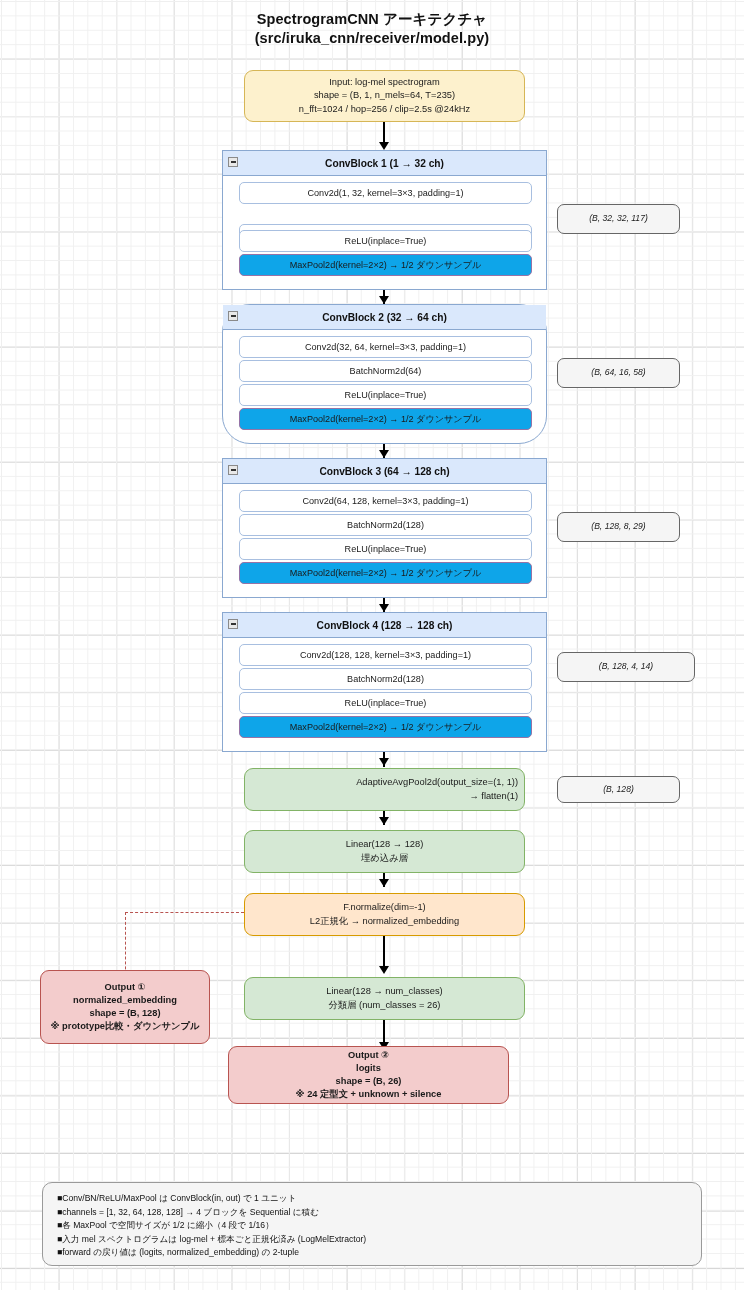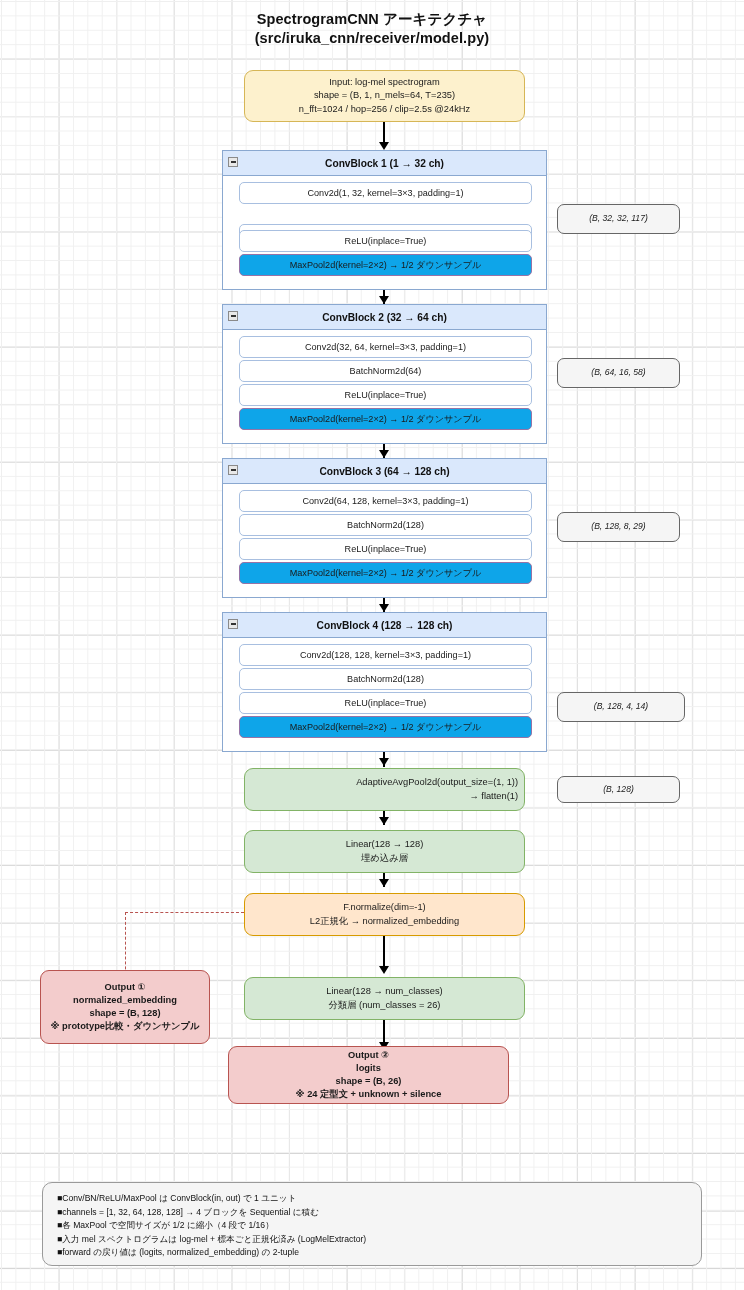--- a/index.html
+++ b/index.html
@@ -191,21 +191,21 @@
     <div class="layer" style="top:31px;">Conv2d(1, 32, kernel=3×3, padding=1)</div>
     <div class="layer" style="top:73px;">BatchNorm2d(32)</div>
     <div class="layer" style="top:79px;">ReLU(inplace=True)</div>
     <div class="layer pool" style="top:103px;">MaxPool2d(kernel=2×2) → 1/2 ダウンサンプル</div>
   </div>
   <div class="node n-shape" style="left:557px; top:204px; width:123px; height:30px;">(B, 32, 32, 117)</div>
 
   <div class="arrow-line" style="left:383px; top:290px; height:15px;"></div>
   <div class="arrow-head" style="left:378.5px; top:296px;"></div>
 
-  <div class="convblock" style="left:222px; top:304px; width:325px; height:140px;">
+  <div class="convblock" style="left:222px; top:304px; width:325px; height:140px;border-radius:28px;">
     <div class="cb-header">
       <span class="cb-collapse"></span>
       <span>ConvBlock 2 (32 → 64 ch)</span>
     </div>
     <div class="layer" style="top:31px;">Conv2d(32, 64, kernel=3×3, padding=1)</div>
     <div class="layer" style="top:55px;text-align:center;">BatchNorm2d(64)</div>
     <div class="layer" style="top:79px;">ReLU(inplace=True)</div>
     <div class="layer pool" style="top:103px;">MaxPool2d(kernel=2×2) → 1/2 ダウンサンプル</div>
   </div>
   <div class="node n-shape" style="left:557px; top:358px; width:123px; height:30px;">(B, 64, 16, 58)</div>
@@ -231,21 +231,21 @@
   <div class="convblock" style="left:222px; top:612px; width:325px; height:140px;">
     <div class="cb-header">
       <span class="cb-collapse"></span>
       <span>ConvBlock 4 (128 → 128 ch)</span>
     </div>
     <div class="layer" style="top:31px;">Conv2d(128, 128, kernel=3×3, padding=1)</div>
     <div class="layer" style="top:55px;">BatchNorm2d(128)</div>
     <div class="layer" style="top:79px;">ReLU(inplace=True)</div>
     <div class="layer pool" style="top:103px;">MaxPool2d(kernel=2×2) → 1/2 ダウンサンプル</div>
   </div>
-  <div class="node n-shape" style="left:557px; top:692px; width:128px; height:30px;">(B, 128, 4, 14)</div>
+  <div class="node n-shape" style="left:557px; top:652px; width:138px; height:30px;">(B, 128, 4, 14)</div>
 
   <div class="arrow-line" style="left:383px; top:752px; height:15px;"></div>
   <div class="arrow-head" style="left:378.5px; top:758px;"></div>
 
   <div class="node n-green" style="left:244px; top:768px; width:281px; height:43px;text-align:right;">
     <div class="node-lines">
       <div>AdaptiveAvgPool2d(output_size=(1, 1))</div>
       <div>→ flatten(1)</div>
     </div>
   </div>

